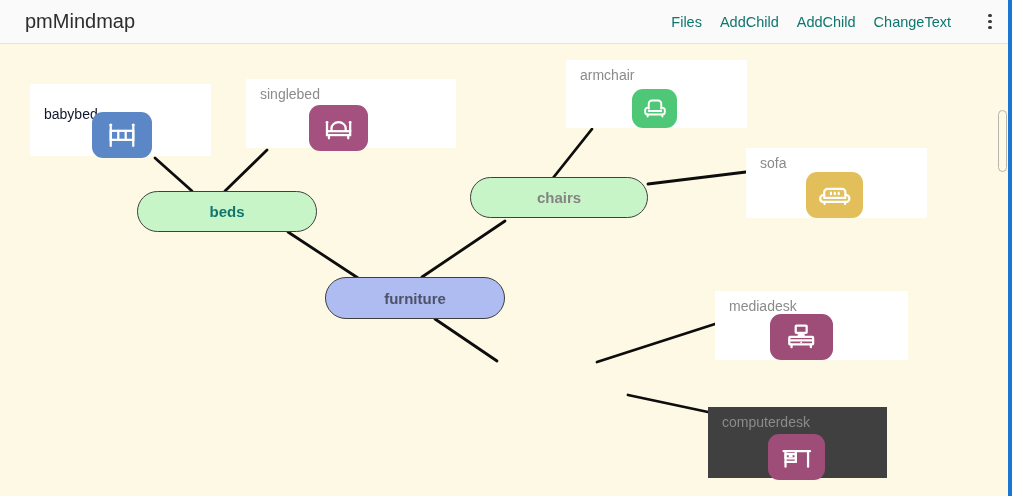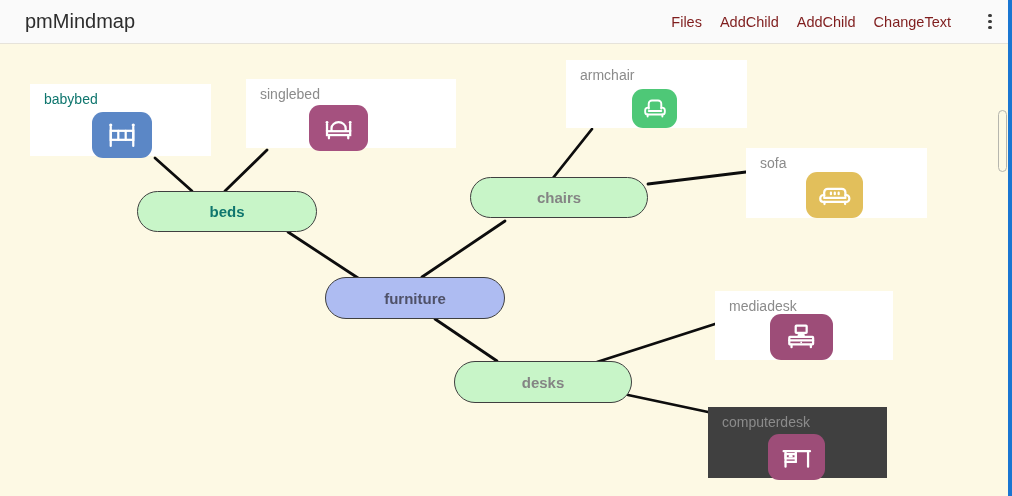--- a/index.html
+++ b/index.html
@@ -10,21 +10,21 @@
   }
   
   .toolbar {
     position:absolute; top:0; left:0; width:1012px; height:44px;
     background:#fafafa; border-bottom:1px solid #e6e3da;
     display:flex; align-items:center; box-sizing:border-box;
     padding:0 14px 0 25px; z-index:6;
   }
   .toolbar-title { font-size:20px; font-weight:500; color:#2d2d2d; }
   .menu { margin-left:auto; display:flex; align-items:center; gap:18px; }
-  .menu-item { font-size:14.5px; font-weight:500; color:#7f1d1d; cursor:pointer; white-space:nowrap; }
+  .menu-item { font-size:14.5px; font-weight:500; color:#0f766e; cursor:pointer; white-space:nowrap; }
   .kebab { margin-left:13px; width:16px; height:18px; display:flex; flex-direction:column;
            align-items:center; justify-content:center; gap:2.4px; cursor:pointer; }
   .kebab i { width:3.4px; height:3.4px; border-radius:50%; background:#3a3a3a; }
   
   .canvas { position:absolute; top:44px; left:0; width:1012px; height:452px; background:#fdf9e4; }
   .edges { position:absolute; top:0; left:0; width:1012px; height:452px; pointer-events:none; z-index:1; }
   
   .pill {
     position:absolute; z-index:2; box-sizing:border-box;
     border:1px solid #3f3f3f; border-radius:21px;
@@ -74,25 +74,22 @@
   <div class="scroll-thumb"></div>
 <div class="pill" style="left: 325px; top: 233px; width: 180px; height: 42px; background: rgb(174, 188, 242);">
       <span style="color: rgb(79, 81, 104);">furniture</span>
     </div>
     <div class="pill" style="left: 137px; top: 147px; width: 180px; height: 41px; background: rgb(200, 245, 200);">
       <span style="color: #0f766e;">beds</span>
     </div>
     <div class="pill" style="left: 470px; top: 133px; width: 178px; height: 41px; background: rgb(200, 245, 200);">
       <span style="color: rgb(132, 132, 132);">chairs</span>
     </div>
-    <div class="pill" style="left: 454px; top: 317px; width: 178px; height: 42px; background: rgb(200, 245, 200);">
-      <span style="color: rgb(132, 132, 132);">desks</span>
-    </div>
     <div class="card" style="left: 30px; top: 40px; width: 181px; height: 72px; background: rgb(255, 255, 255);">
-      <span class="card-label" style="color: #0f766e;">babybed</span>
+      <span class="card-label" style="color: #0f172a; margin-top: 15px;">babybed</span>
       <div class="icon-box" style="left: 62px; top: 28px; width: 60px; height: 46px; background: rgb(91, 135, 198);">
         <svg viewBox="0 0 24 24">
           <g fill="none" stroke="#fff" stroke-width="1.4" stroke-linecap="round">
             <circle cx="5" cy="5.6" r="1" fill="#fff" stroke="none"></circle>
             <circle cx="19" cy="5.6" r="1" fill="#fff" stroke="none"></circle>
             <line x1="5" y1="6.8" x2="5" y2="18.6"></line>
             <line x1="19" y1="6.8" x2="19" y2="18.6"></line>
             <rect x="5" y="9.2" width="14" height="5.6"></rect>
             <line x1="9.7" y1="9.2" x2="9.7" y2="14.8"></line>
             <line x1="14.3" y1="9.2" x2="14.3" y2="14.8"></line>
@@ -139,21 +136,21 @@
             <path d="M5.4 12.4 V10.2 a2.2 2.2 0 0 1 2.2 -2.2 h8.8 a2.2 2.2 0 0 1 2.2 2.2 v2.2"></path>
             <path d="M5.4 12 a1.8 1.8 0 0 0 -2.4 1.7 v0.6 a1.8 1.8 0 0 0 1.8 1.8 h14.4 a1.8 1.8 0 0 0 1.8 -1.8 v-0.6 a1.8 1.8 0 0 0 -2.4 -1.7"></path>
             <line x1="5.4" y1="13.6" x2="18.6" y2="13.6"></line>
             <path d="M9.6 10.4 v0.9 M12 10.4 v0.9 M14.4 10.4 v0.9"></path>
             <line x1="5.6" y1="16.1" x2="5.6" y2="17.4"></line>
             <line x1="18.4" y1="16.1" x2="18.4" y2="17.4"></line>
           </g>
         </svg>
       </div>
     </div>
-    <div class="card" style="left: 715px; top: 247px; width: 178px; height: 69px; background: rgb(255, 255, 255); text-decoration: underline;">
+    <div class="card" style="left: 715px; top: 247px; width: 193px; height: 69px; background: rgb(255, 255, 255); text-decoration: underline;">
       <span class="card-label" style="color: rgb(139, 139, 139);">mediadesk</span>
       <div class="icon-box" style="left: 55px; top: 23px; width: 63px; height: 46px; background: rgb(157, 77, 120);">
         <svg viewBox="0 0 24 24">
           <g fill="none" stroke="#fff" stroke-width="1.4" stroke-linecap="round" stroke-linejoin="round">
             <rect x="8.6" y="4.8" width="6.8" height="4.4" rx="0.4"></rect>
             <line x1="10.4" y1="10.7" x2="13.6" y2="10.7"></line>
             <rect x="4.6" y="11.8" width="14.8" height="4.6" rx="0.4"></rect>
             <line x1="4.6" y1="13.9" x2="19.4" y2="13.9"></line>
             <circle cx="12" cy="15.2" r="0.55" fill="#fff" stroke="none"></circle>
             <line x1="6" y1="16.6" x2="6" y2="18.1"></line>

